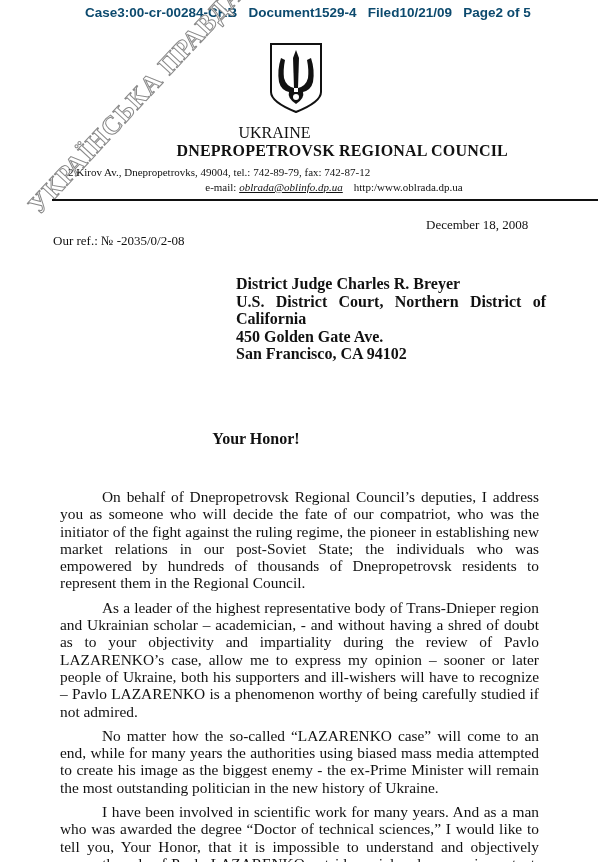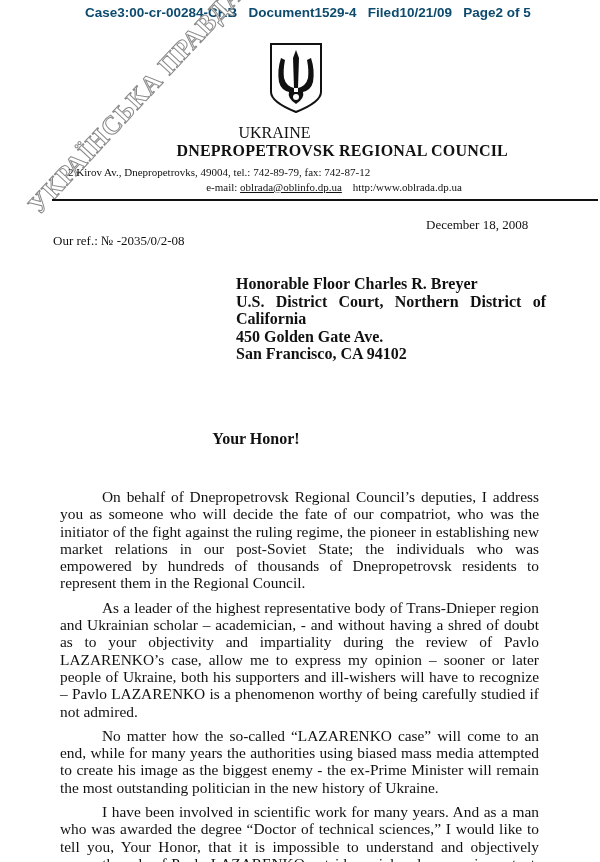--- a/index.html
+++ b/index.html
@@ -4,21 +4,21 @@
 <style>
   html, body { margin:0; padding:0; background:#ffffff; }
   body { width:600px; height:862px; position:relative; overflow:hidden; color:#111; }
   .case-header { position:absolute; top:5px; left:85px; font-family:"Liberation Sans", sans-serif; font-size:13.5px; color:#0c4a6e; white-space:pre;font-weight:bold; }
   .trident { position:absolute; top:40px; left:267px; width:58px; height:75px; }
   .stamp { position:absolute; left:-8px; top:100px; transform:rotate(-47deg); transform-origin:center; font-family:"Liberation Serif", serif; font-size:26px; font-weight:bold; color:#fff; -webkit-text-stroke:1px #888; letter-spacing:1px; white-space:nowrap; width:260px; }
   .lh-country { position:absolute; top:124px; left:0; width:481px; text-align:center; padding-left:68px; box-sizing:border-box; font-family:"Liberation Serif", serif; font-size:16px; }
   .lh-org { position:absolute; top:142px; left:0; width:508px; text-align:right; padding-left:68px; box-sizing:border-box; font-family:"Liberation Serif", serif; font-size:16px; font-weight:bold; letter-spacing:0.2px; }
   .lh-addr { position:absolute; top:166px; left:0; width:600px; text-align:left; padding-left:68px; box-sizing:border-box; font-family:Liberation Serif, serif; font-size:11px; }
   .lh-mail { position:absolute; top:181px; left:0; width:600px; text-align:center; padding-left:68px; box-sizing:border-box; font-family:"Liberation Serif", serif; font-size:11px; }
-  .lh-mail .link { text-decoration:underline; }
+  .lh-mail .link { text-decoration:underline;font-style:italic; }
   .rule { position:absolute; top:199px; left:52px; width:546px; height:2px; background:#111; }
   .date { position:absolute; top:217px; left:426px; font-family:"Liberation Serif", serif; font-size:13px; }
   .ref { position:absolute; top:233px; left:53px; font-family:"Liberation Serif", serif; font-size:13px; }
   .addressee { position:absolute; top:275px; left:236px; width:310px; font-family:"Liberation Serif", serif; font-size:16px; font-weight:bold; line-height:17.6px; }
   .addressee div { white-space:nowrap; }
   .addressee .just { text-align:justify; text-align-last:justify; white-space:normal; }
   .salutation { position:absolute; top:430px; left:0; width:512px; text-align:center; font-family:"Liberation Serif", serif; font-size:16px; font-weight:bold; }
   .body-text { position:absolute; top:481px; left:53px; width:493px; font-family:"Liberation Serif", serif; font-size:15.4px; line-height:17.3px; text-align:justify; }
   .body-text p { margin:7px; text-indent:42px; }
 </style>
@@ -43,21 +43,21 @@
 <div class="lh-addr">2 Kirov Av., Dnepropetrovks, 49004, tel.: 742-89-79, fax: 742-87-12</div>
 <div class="lh-mail">
   <span>e-mail: </span><span class="link">oblrada@oblinfo.dp.ua</span>&nbsp;&nbsp;&nbsp; <span>http:/www.oblrada.dp.ua</span>
 </div>
 <div class="rule"></div>
 
 <div class="date">December 18, 2008</div>
 <div class="ref">Our ref.: № -2035/0/2-08</div>
 
 <div class="addressee">
-  <div>Honorable Floor Charles R. Breyer</div>
+  <div>District Judge Charles R. Breyer</div>
   <div class="just">U.S. District Court, Northern District of</div>
   <div>California</div>
   <div>450 Golden Gate Ave.</div>
   <div>San Francisco, CA 94102</div>
 </div>
 
 <div class="salutation">Your Honor!</div>
 
 <div class="body-text">
   <p>On behalf of Dnepropetrovsk Regional Council’s deputies, I address you as someone who will decide the fate of our compatriot, who was the initiator of the fight against the ruling regime, the pioneer in establishing new market relations in our post-Soviet State; the individuals who was empowered by hundreds of thousands of Dnepropetrovsk residents to represent them in the Regional Council.</p>

